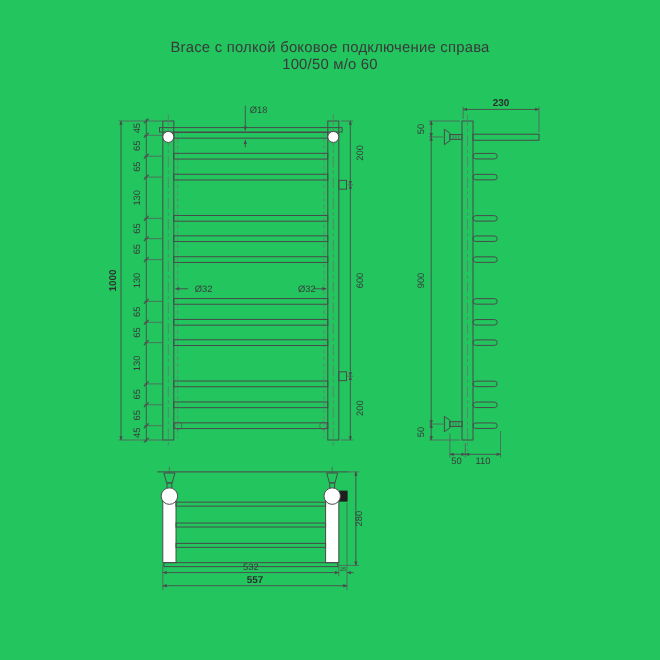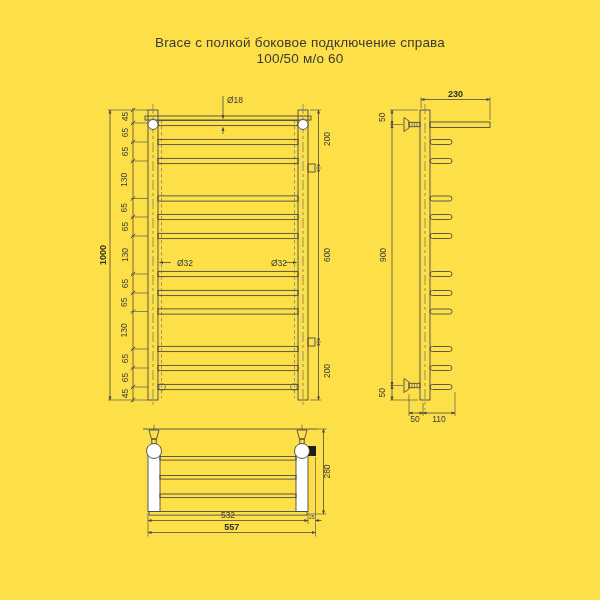--- a/index.html
+++ b/index.html
@@ -1,16 +1,16 @@
 <!DOCTYPE html>
 <html><head>
 <meta charset="utf-8">
 <style>
   html,body{margin:0;padding:0;background:#fff;}
-  .stage{width:600px;height:600px;position:relative;background:#fde047;overflow:hidden;}
+  .stage{width:600px;height:600px;position:relative;background:#22c55e;overflow:hidden;}
   .ln  {stroke:#4a4a4a;stroke-width:0.9;fill:none;}
   .lnf {stroke:#4a4a4a;stroke-width:0.9;fill:#fff;}
   .thin{stroke:#5a5a5a;stroke-width:0.7;fill:none;}
   .cl  {stroke:#6f6f6f;stroke-width:0.7;fill:none;stroke-dasharray:10 3 3 3;}
   .hid {stroke:#777;stroke-width:0.7;fill:none;stroke-dasharray:3.5 2.5;}
   .dim {stroke:#4a4a4a;stroke-width:0.8;fill:none;}
   .txt {font-family:"Liberation Sans",sans-serif;font-size:8.5px;fill:#3a3a3a;}
   .txtB{font-family:"Liberation Sans",sans-serif;font-size:9px;font-weight:bold;fill:#2e2e2e;}
   .txtS{font-family:"Liberation Sans",sans-serif;font-size:5px;fill:#3a3a3a;}
   .ttl {font-family:"Liberation Sans",sans-serif;font-size:13.5px;fill:#3a3a3a;letter-spacing:.2px;}

